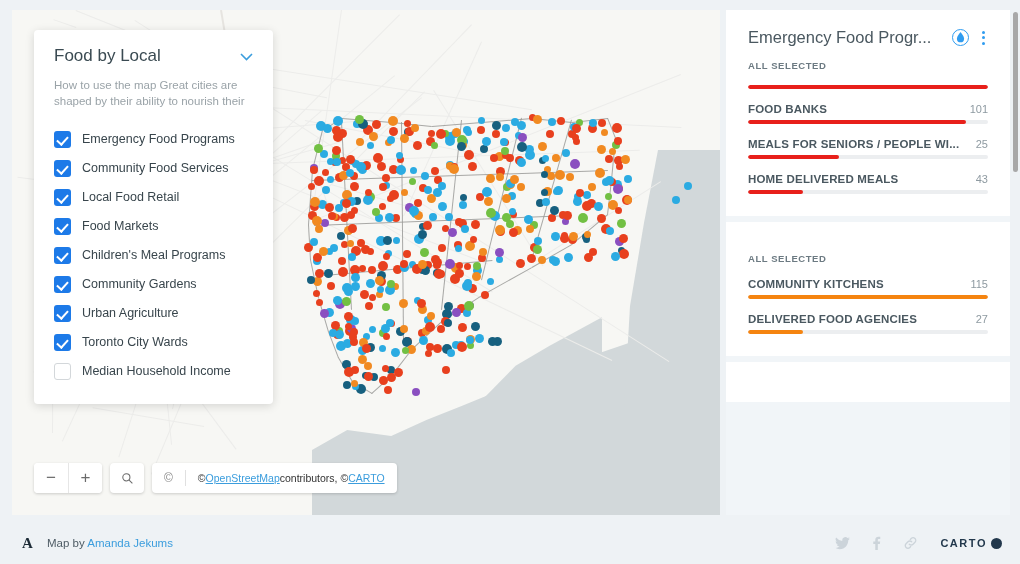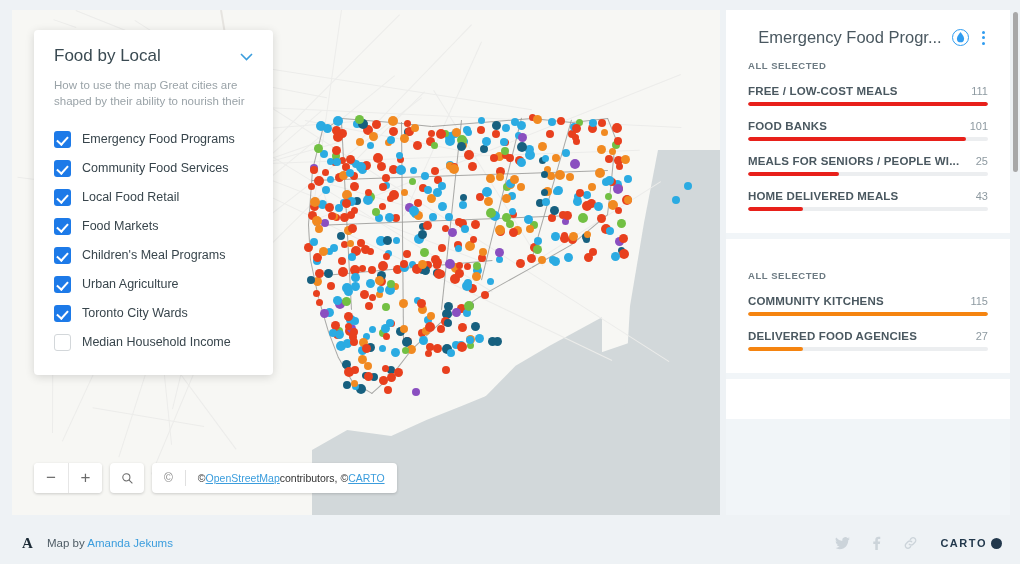--- a/index.html
+++ b/index.html
@@ -129,21 +129,21 @@
     position: absolute; right: 10px; top: 10px;
     width: 284px; height: 505px;
     background: #f1f5f8;
     overflow: hidden;
   }
   .widget {
     background: #fff;
     padding: 18px 22px 22px 22px;
     margin-bottom: 6px;
   }
-  .w-head { display: flex; align-items: center; text-align: center; }
+  .w-head { display: flex; align-items: center; }
   .w-title {
     flex: 1; font-size: 16.5px; color: #4a5860; font-weight: 400;
     white-space: nowrap; overflow: hidden;
   }
   .drop-icon {
     width: 17px; height: 17px; border-radius: 50%;
     border: 1.5px solid #2f9cf0; margin-right: 10px;
     display: flex; align-items: center; justify-content: center;
     flex: 0 0 auto; cursor: pointer;
   }
@@ -817,20 +817,24 @@
         <div class="legend-item">
           <span class="cb"></span>
           <span class="legend-label">Food Markets</span>
         </div>
         <div class="legend-item">
           <span class="cb"></span>
           <span class="legend-label">Children's Meal Programs</span>
         </div>
         <div class="legend-item">
           <span class="cb"></span>
+          <span class="legend-label">Community Gardens</span>
+        </div>
+        <div class="legend-item">
+          <span class="cb"></span>
           <span class="legend-label">Urban Agriculture</span>
         </div>
         <div class="legend-item">
           <span class="cb"></span>
           <span class="legend-label">Toronto City Wards</span>
         </div>
         <div class="legend-item">
           <span class="cb off"></span>
           <span class="legend-label">Median Household Income</span>
         </div>
@@ -848,24 +852,20 @@
               </svg>
             </span>
             <span class="kebab">
               <i></i>
               <i></i>
               <i></i>
             </span>
           </div>
           <div class="w-sub">ALL SELECTED</div>
           <div class="cat">
-            <div class="cat-row">
-              <span class="cat-name">FREE / LOW-COST MEALS</span>
-              <span class="cat-val">111</span>
-            </div>
             <div class="bar-track">
               <div class="bar-fill" style="width:100%;background:#e8201a"></div>
             </div>
           </div>
           <div class="cat">
             <div class="cat-row">
               <span class="cat-name">FOOD BANKS</span>
               <span class="cat-val">101</span>
             </div>
             <div class="bar-track">

